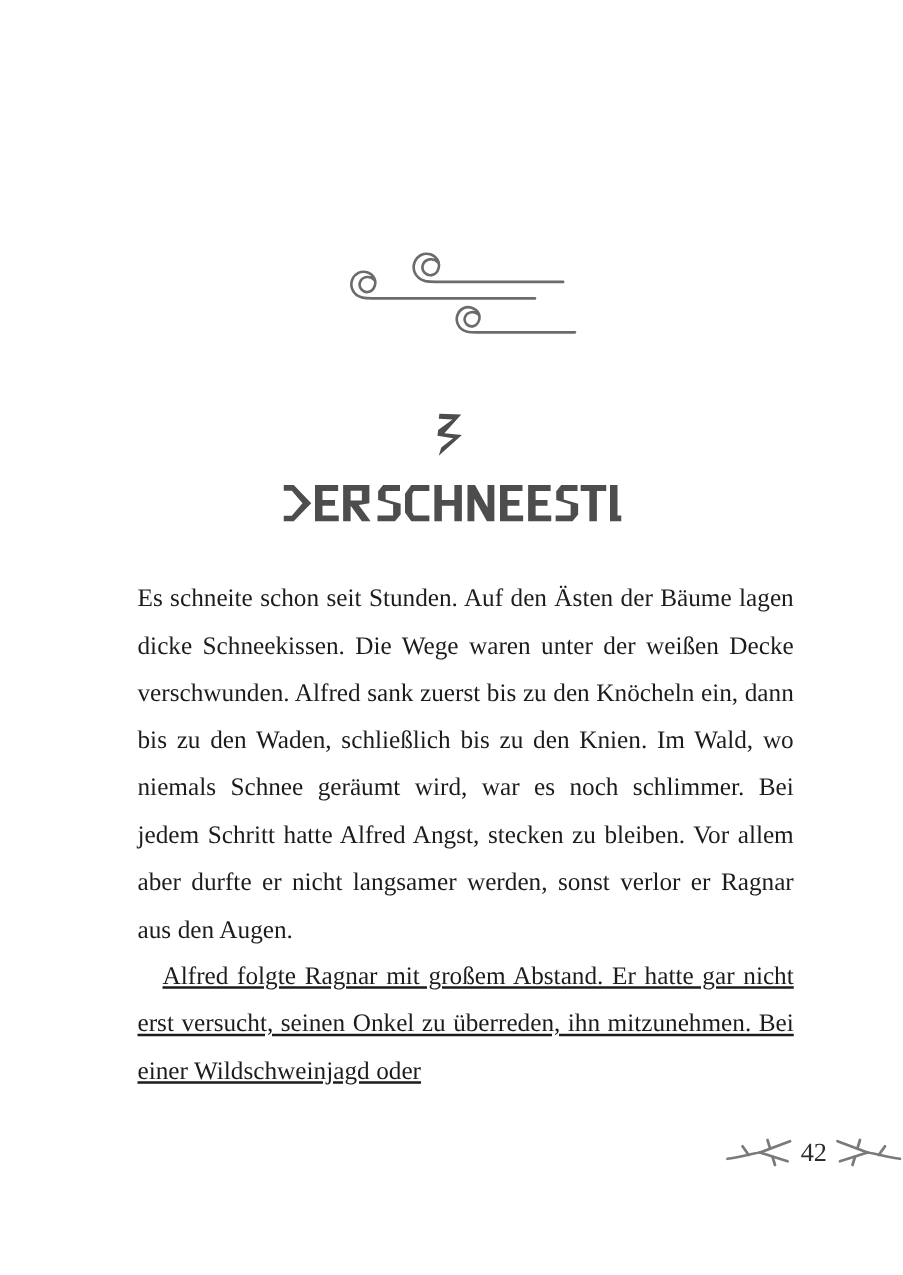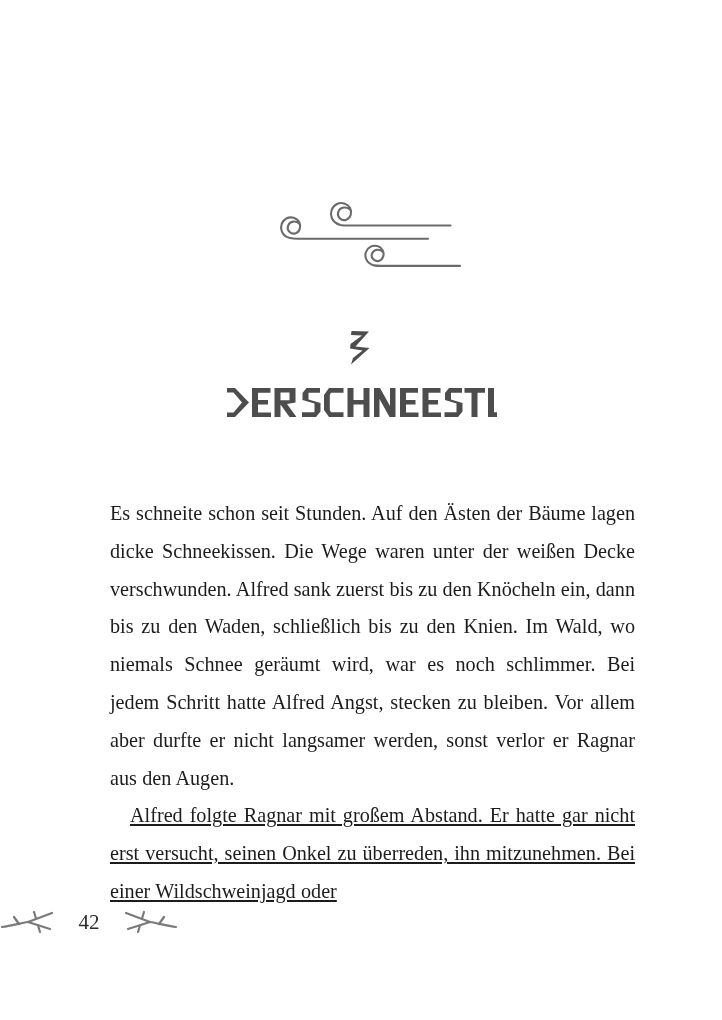--- a/index.html
+++ b/index.html
@@ -65,21 +65,21 @@
   }
   .chapter-title svg {
     display: inline-block;
     vertical-align: top;
   }
 
   
   .body-text {
     position: absolute;
     left: 110px;
-    top: 495px;
+    top: 461px;
     width: 525px;
     color: #1c1c1c;
     font-size: 20.2px;
     line-height: 37.8px;
     text-align: justify;
     text-justify: inter-word;
     -webkit-hyphens: none;
     hyphens: none;
     word-spacing: 0.2px;
   }
@@ -98,22 +98,21 @@
 
   
   .page-footer {
     position: absolute;
     left: 0;
     top: 898px;
     width: 722px;
     height: 48px;
     display: flex;
     align-items: center;
-    justify-content: flex-start;
-    gap: 18px;
+    justify-content: flex-end;
   }
   .twig {
     width: 58px;
     height: 30px;
     display: block;
   }
   .twig-right {
     transform: scaleX(-1);
   }
   .page-number {

